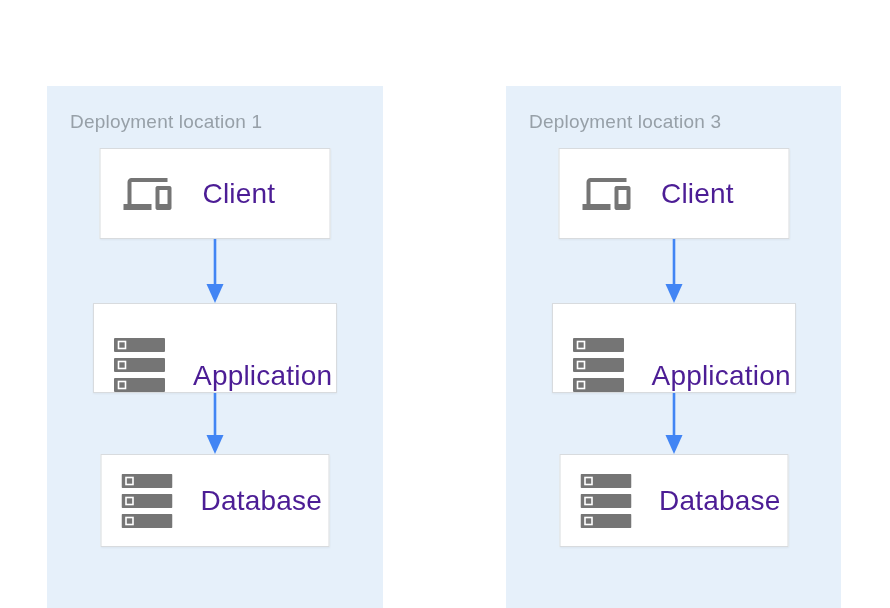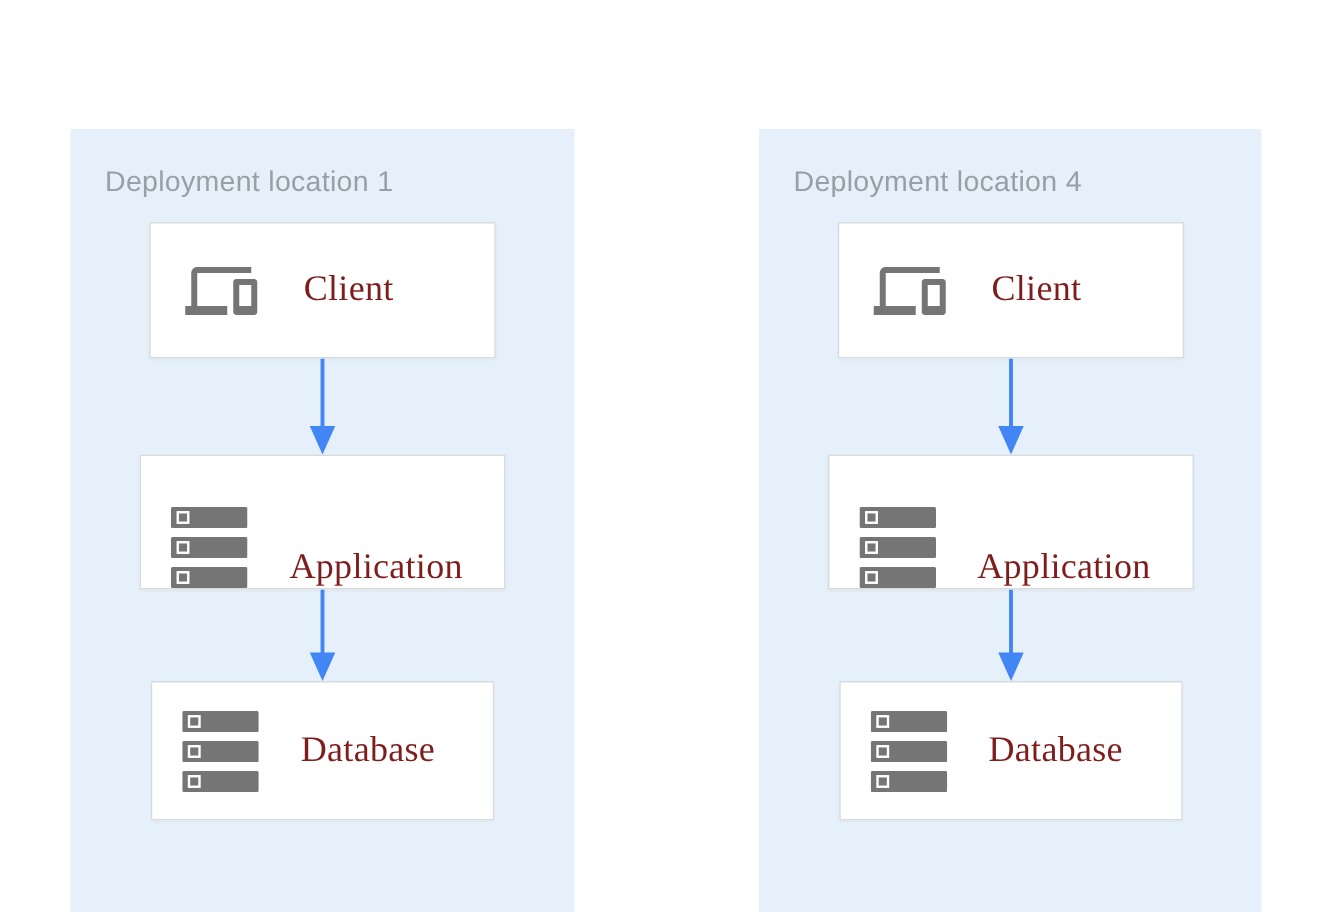--- a/index.html
+++ b/index.html
@@ -49,25 +49,24 @@
   .node-application { top: 217px; width: 244px; height: 90px; align-items: flex-end; }
   .node-database    { top: 368px; width: 229px; height: 93px; }
   .node-icon {
     flex: 0 0 auto;
     margin-right: 28px;
     display: flex;
     align-items: center;
     justify-content: center;
   }
   .node-label {
-    font-size: 24px;
-    color: #7f1d1d;
+    font-size: 28px;
+    color: #4c1d95;
     letter-spacing: 0.2px;
     white-space: nowrap;
-    font-family: Liberation Serif, serif;
   }
   .arrow {
     position: absolute;
     left: 50%;
     transform: translateX(-50%);
     width: 22px;
   }
   .arrow-1 { top: 153px; height: 64px; }
   .arrow-2 { top: 307px; height: 61px; }
   .arrow svg, .node-icon svg { display: block; }
@@ -134,21 +133,21 @@
             <rect x="4.5" y="23.5" width="7" height="7"></rect>
             <rect x="4.5" y="43.5" width="7" height="7"></rect>
           </g>
         </svg>
       </span>
       <span class="node-label">Database</span>
     </div>
   </div>
 
   <div class="panel panel-2">
-    <div class="panel-title">Deployment location 4</div>
+    <div class="panel-title">Deployment location 3</div>
 
     <div class="node node-client">
       <span class="node-icon">
         <svg width="54" height="48" viewBox="0 0 24 24" fill="#757575" xmlns="http://www.w3.org/2000/svg">
           <path d="M4 6h18V4H4c-1.1 0-2 .9-2 2v11H0v3h14v-3H4V6zm19 2h-6c-.55 0-1 .45-1 1v10c0 .55.45 1 1 1h6c.55 0 1-.45 1-1V9c0-.55-.45-1-1-1zm-1 9h-4v-7h4v7z"></path>
         </svg>
       </span>
       <span class="node-label">Client</span>
     </div>
 

